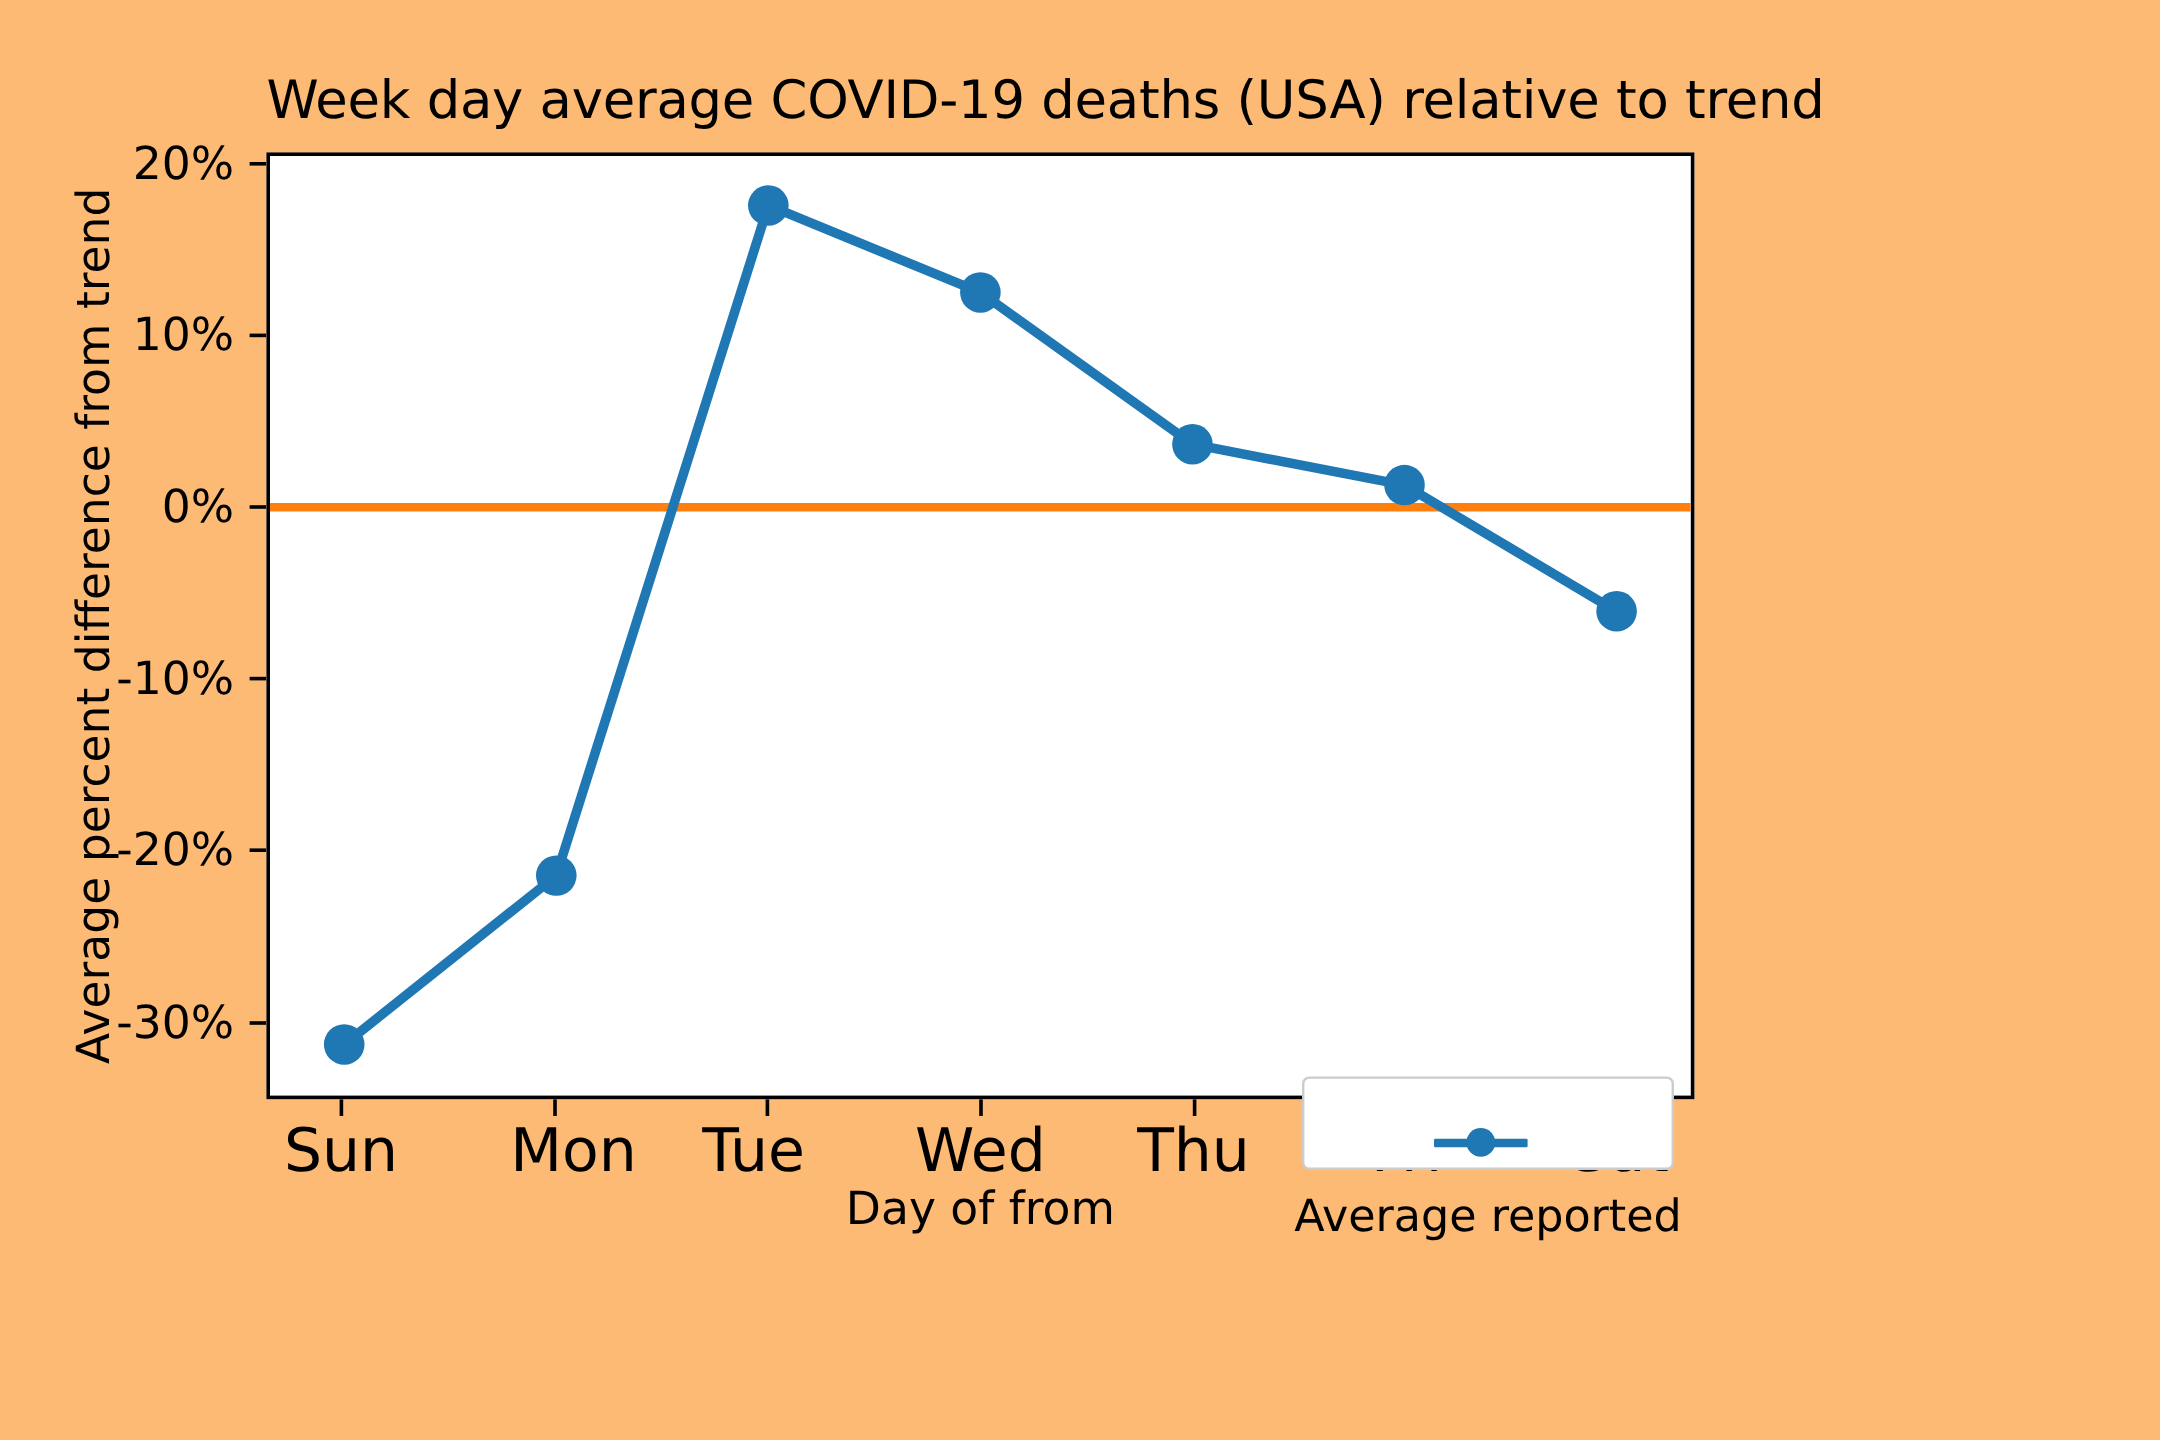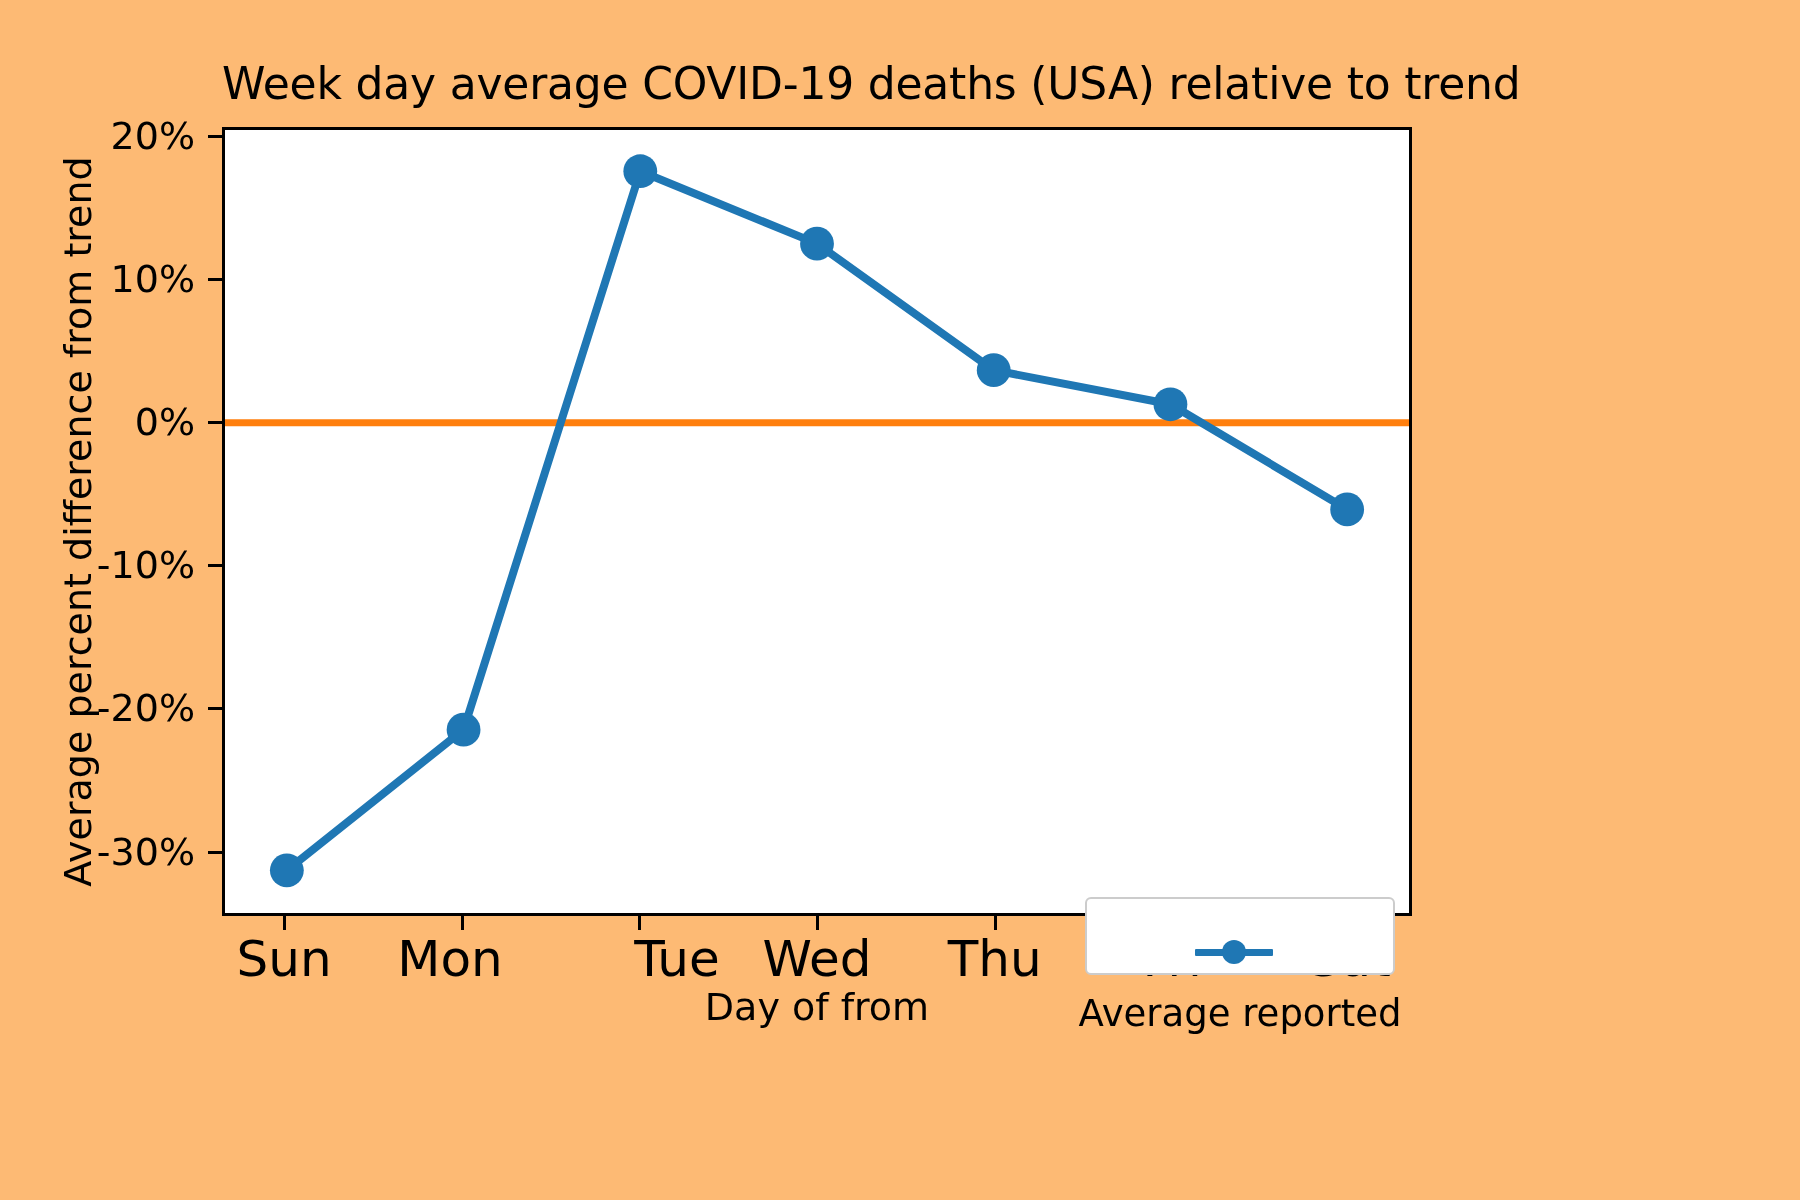--- a/index.html
+++ b/index.html
@@ -177,22 +177,22 @@
   <div id="ytick-marks">
       <div class="ytick-mark" style="top: 135.592px;"></div>
       <div class="ytick-mark" style="top: 278.786px;"></div>
       <div class="ytick-mark" style="top: 421.98px;"></div>
       <div class="ytick-mark" style="top: 565.174px;"></div>
       <div class="ytick-mark" style="top: 708.368px;"></div>
       <div class="ytick-mark" style="top: 851.563px;"></div>
     </div>
   <div id="xtick-labels">
       <div class="xtick-label" style="left: 284.164px;">Sun</div>
-      <div class="xtick-label" style="left: 450px; text-align: right;">Mon</div>
-      <div class="xtick-label" style="left: 677px;">Tue</div>
+      <div class="xtick-label" style="left: 478px; text-align: right;">Mon</div>
+      <div class="xtick-label" style="left: 628px;">Tue</div>
       <div class="xtick-label" style="left: 817px;">Wed</div>
       <div class="xtick-label" style="left: 994.612px;">Thu</div>
       <div class="xtick-label" style="left: 1172.22px;">Fri</div>
       <div class="xtick-label" style="left: 1349.84px;">Sat</div>
     </div>
   <div id="xtick-marks">
       <div class="xtick-mark" style="left: 284.164px;"></div>
       <div class="xtick-mark" style="left: 461.776px;"></div>
       <div class="xtick-mark" style="left: 639.388px;"></div>
       <div class="xtick-mark" style="left: 817px;"></div>

